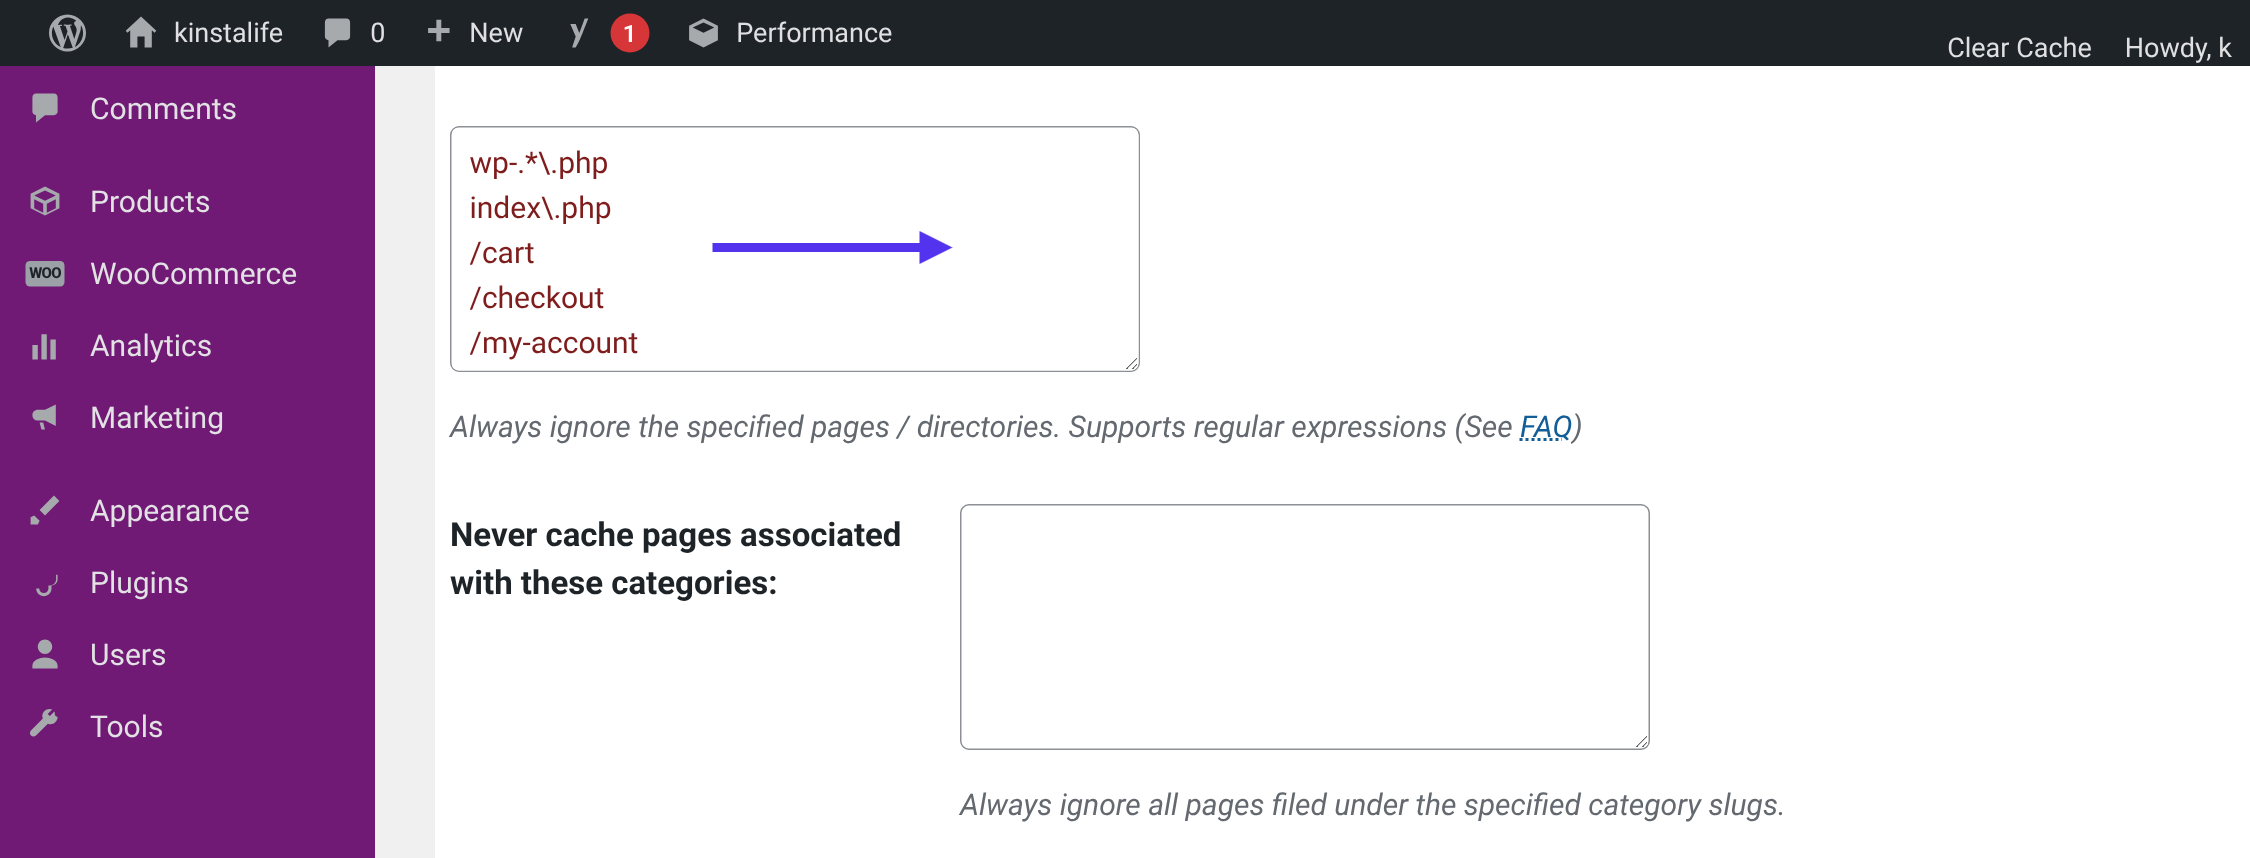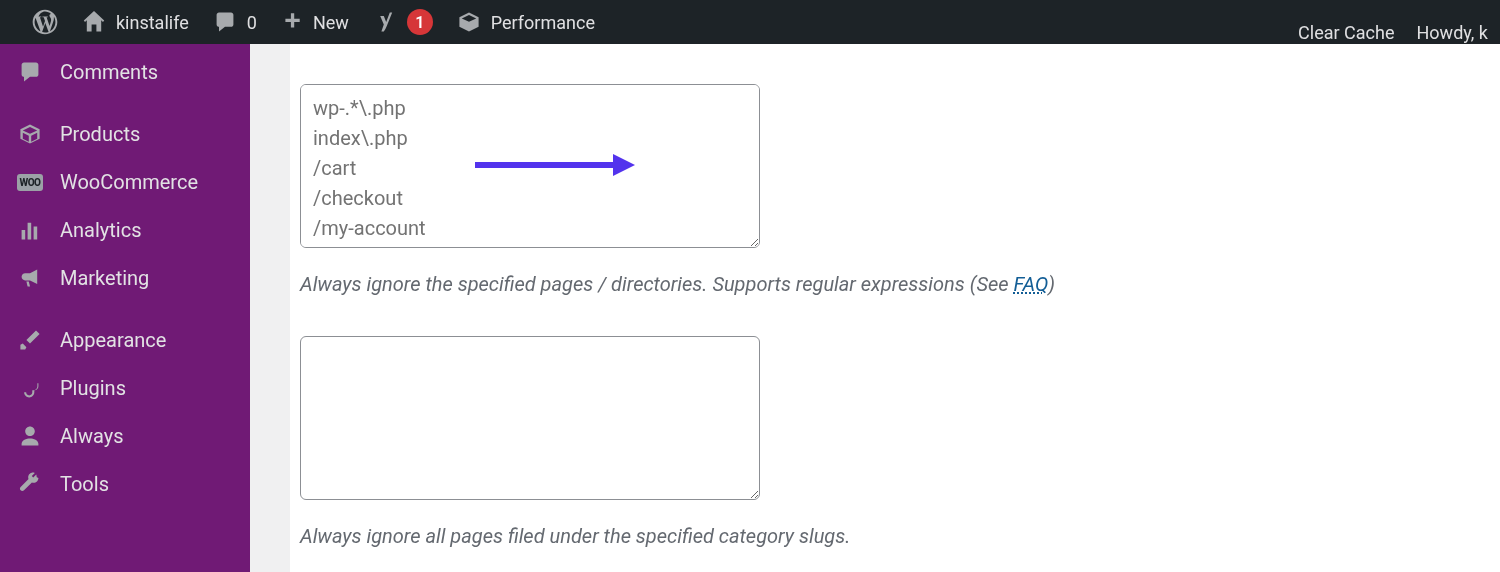--- a/index.html
+++ b/index.html
@@ -99,21 +99,21 @@
     textarea {
       width: 460px;
       height: 164px;
       font-family: -apple-system, BlinkMacSystemFont, "Segoe UI", Roboto, sans-serif;
       font-size: 20px;
       line-height: 1.5;
       padding: 8px 12px;
       border: 1px solid #8c8f94;
       border-radius: 6px;
       resize: both;
-      color: #737373;
+      color: #7f1d1d;
     }
     .help-text {
       margin-top: 20px;
       font-size: 20px;
       font-style: italic;
       color: #646970;
     }
     .help-text a {
       color: #135e96;
       text-decoration: underline;
@@ -260,21 +260,21 @@
         </svg>
       </span>
     <span>Plugins</span>
   </div>
   <div class="item">
     <span class="ic">
         <svg width="24" height="24" viewBox="0 0 20 20" fill="currentColor">
           <path d="M10 10c2.2 0 4-1.8 4-4s-1.8-4-4-4-4 1.8-4 4 1.8 4 4 4zm0 2c-3 0-7 1.5-7 4.5V18h14v-1.5c0-3-4-4.5-7-4.5z"></path>
         </svg>
       </span>
-    <span>Always</span>
+    <span>Users</span>
   </div>
   <div class="item">
     <span class="ic">
         <svg width="24" height="24" viewBox="0 0 20 20" fill="currentColor">
           <path d="M17 5c0 2.2-1.8 4-4 4-.5 0-1-.1-1.4-.3L5 15.3c-.8.8-2 .8-2.8 0s-.8-2 0-2.8l6.6-6.6C8.6 5.5 8.5 5 8.5 4.5c0-2.2 1.8-4 4-4 .5 0 1 .1 1.5.3L11.5 3.3l1.2 1.2L15.2 2c.2.5.3 1 .3 1.5 0 .5 0 1 1.5 1.5z"></path>
         </svg>
       </span>
     <span>Tools</span>
   </div>
 </div>
@@ -295,20 +295,21 @@
 /cart
 /checkout
 /my-account</textarea>
         <div class="help-text">
           <span>Always ignore the specified pages / directories. Supports regular expressions (See </span><a href="#">FAQ</a><span>)</span>
         </div>
       </div>
     </div>
 
     <div class="form-row">
+      <div class="form-label">Never cache pages associated with these categories:</div>
       <div class="form-field">
         <textarea id="ta2" style=""></textarea>
         <div class="help-text">Always ignore all pages filed under the specified category slugs.</div>
       </div>
     </div>
 
   </div>
 </div>
 
 </body></html>

